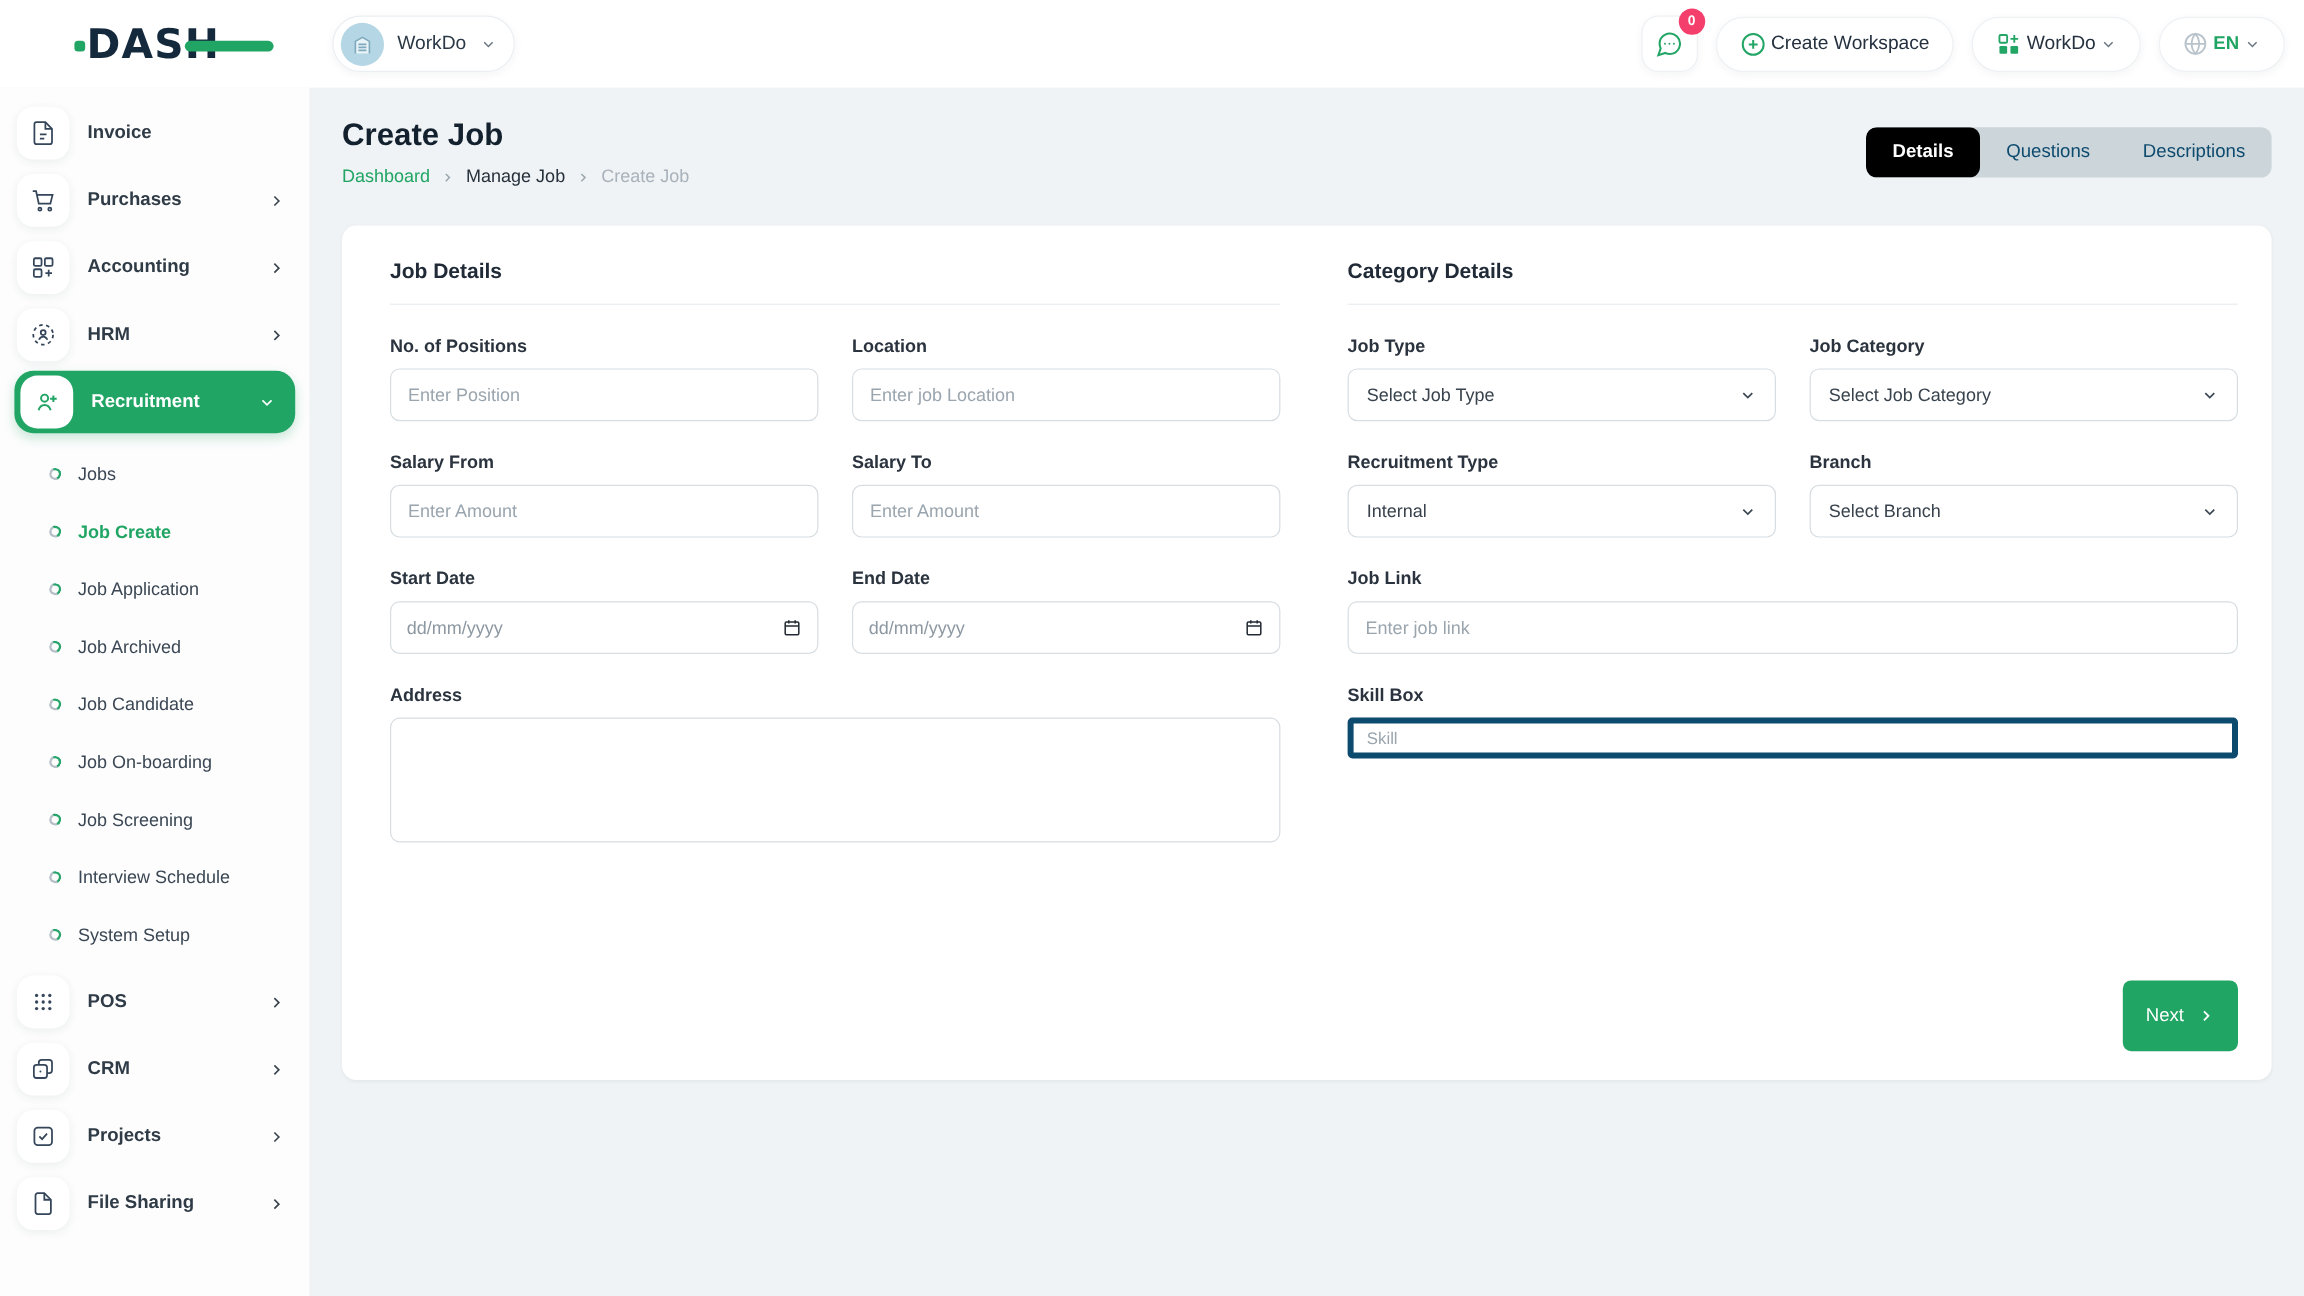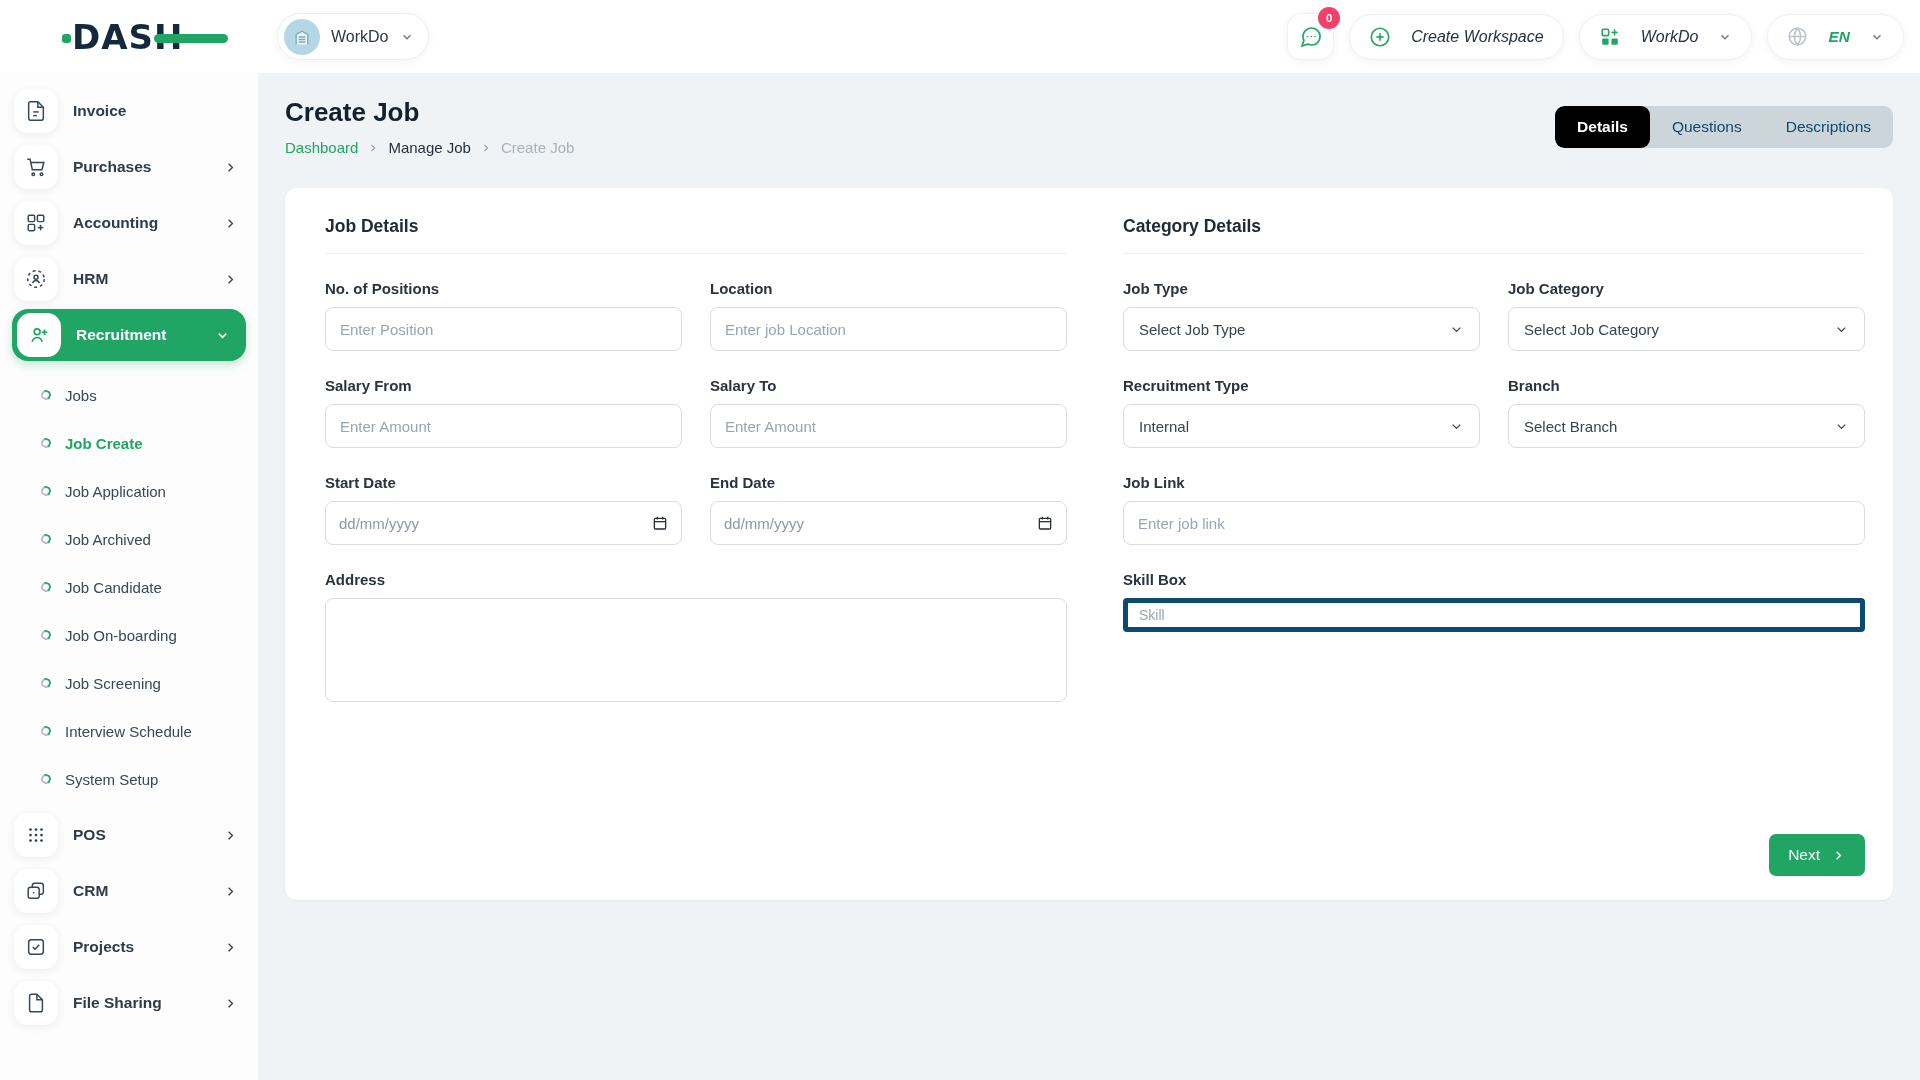--- a/index.html
+++ b/index.html
@@ -39,21 +39,21 @@
     display:flex; align-items:center; justify-content:center; cursor:pointer;
   }
   .badge {
     position:absolute; top:-7px; right:-7px; min-width:22px; height:22px; border-radius:50%;
     background:#f43f6d; color:#fff; font-size:11.5px; font-weight:700;
     display:flex; align-items:center; justify-content:center;
   }
   .pill-btn {
     height:46px; border-radius:23px; background:#fff; border:1px solid #eef1f4;
     box-shadow:0 2px 8px rgba(20,40,60,.05); display:flex; align-items:center;
-    gap:20px; padding:0 19px; font-size:16px; color:#25313f; cursor:pointer; font-weight:500;font-style:italic;
+    gap:4px; padding:0 19px; font-size:16px; color:#25313f; cursor:pointer; font-weight:500;
   }
   .lang-code { color:#21a564; font-weight:600; font-size:15.5px; }
 
   
   .sidebar {
     position:absolute; top:73px; left:0; width:258px; height:1007px;
     background:#fdfdfd; overflow:hidden; padding-top:10px;
   }
   .side-item {
     height:56px; display:flex; align-items:center; padding:0 20px 0 14px; cursor:pointer;
@@ -136,21 +136,21 @@
     font-size:15px; color:#333;
   }
   .skill-input {
     width:100%; height:34px; border:5px solid #0c4a6e; border-radius:4px;
     padding:0 11px; font-size:14px; color:#333; outline:none; background:#fff;
     font-family:"Liberation Sans", sans-serif;
   }
   .skill-input::placeholder { color:#9aa5ae; }
   .next-row { margin-top:auto; display:flex; justify-content:flex-end; }
   .btn-next {
-    height:42px; border:none; border-radius:7px; background:#21a564; color:#fff;
+    height:59px; border:none; border-radius:7px; background:#21a564; color:#fff;
     font-size:15.5px; font-family:"Liberation Sans", sans-serif;
     display:inline-flex; align-items:center; gap:11px; padding:0 19px; cursor:pointer;
   }
 </style>
 </head>
 <body>
 
 <div class="topbar">
   <div class="logo">
     <span class="logo-dot"></span>

